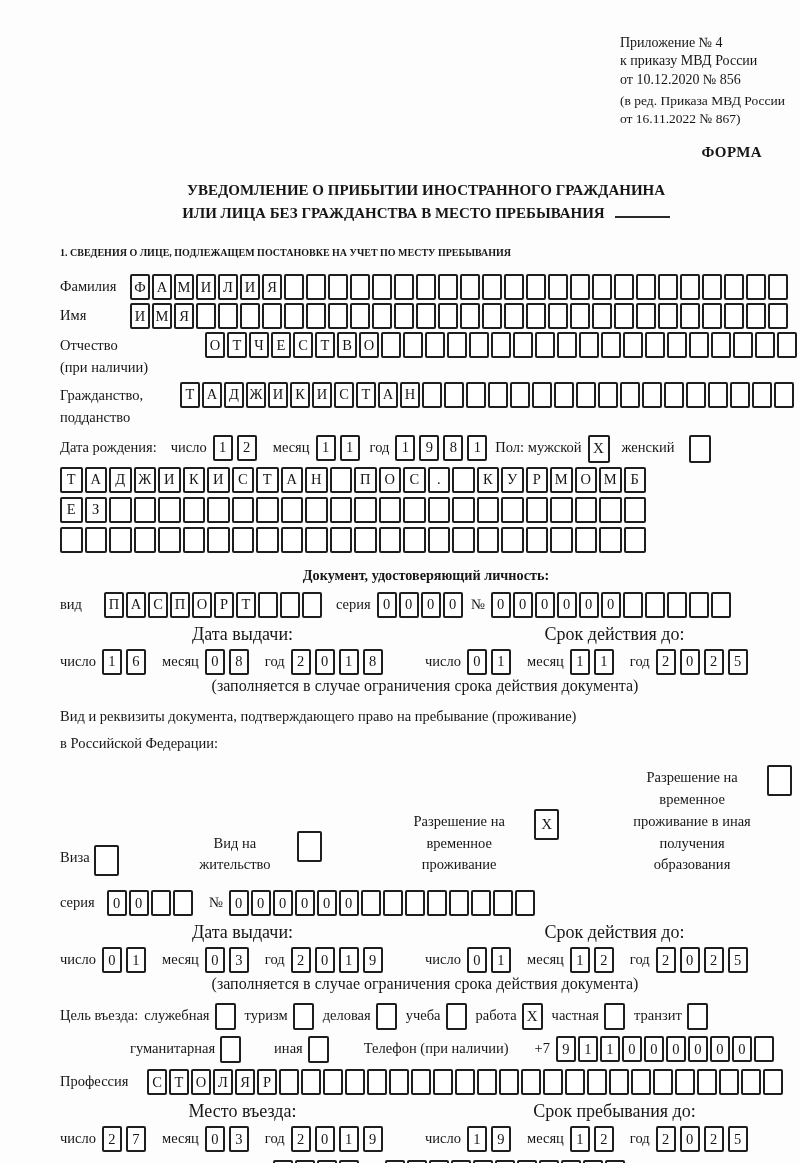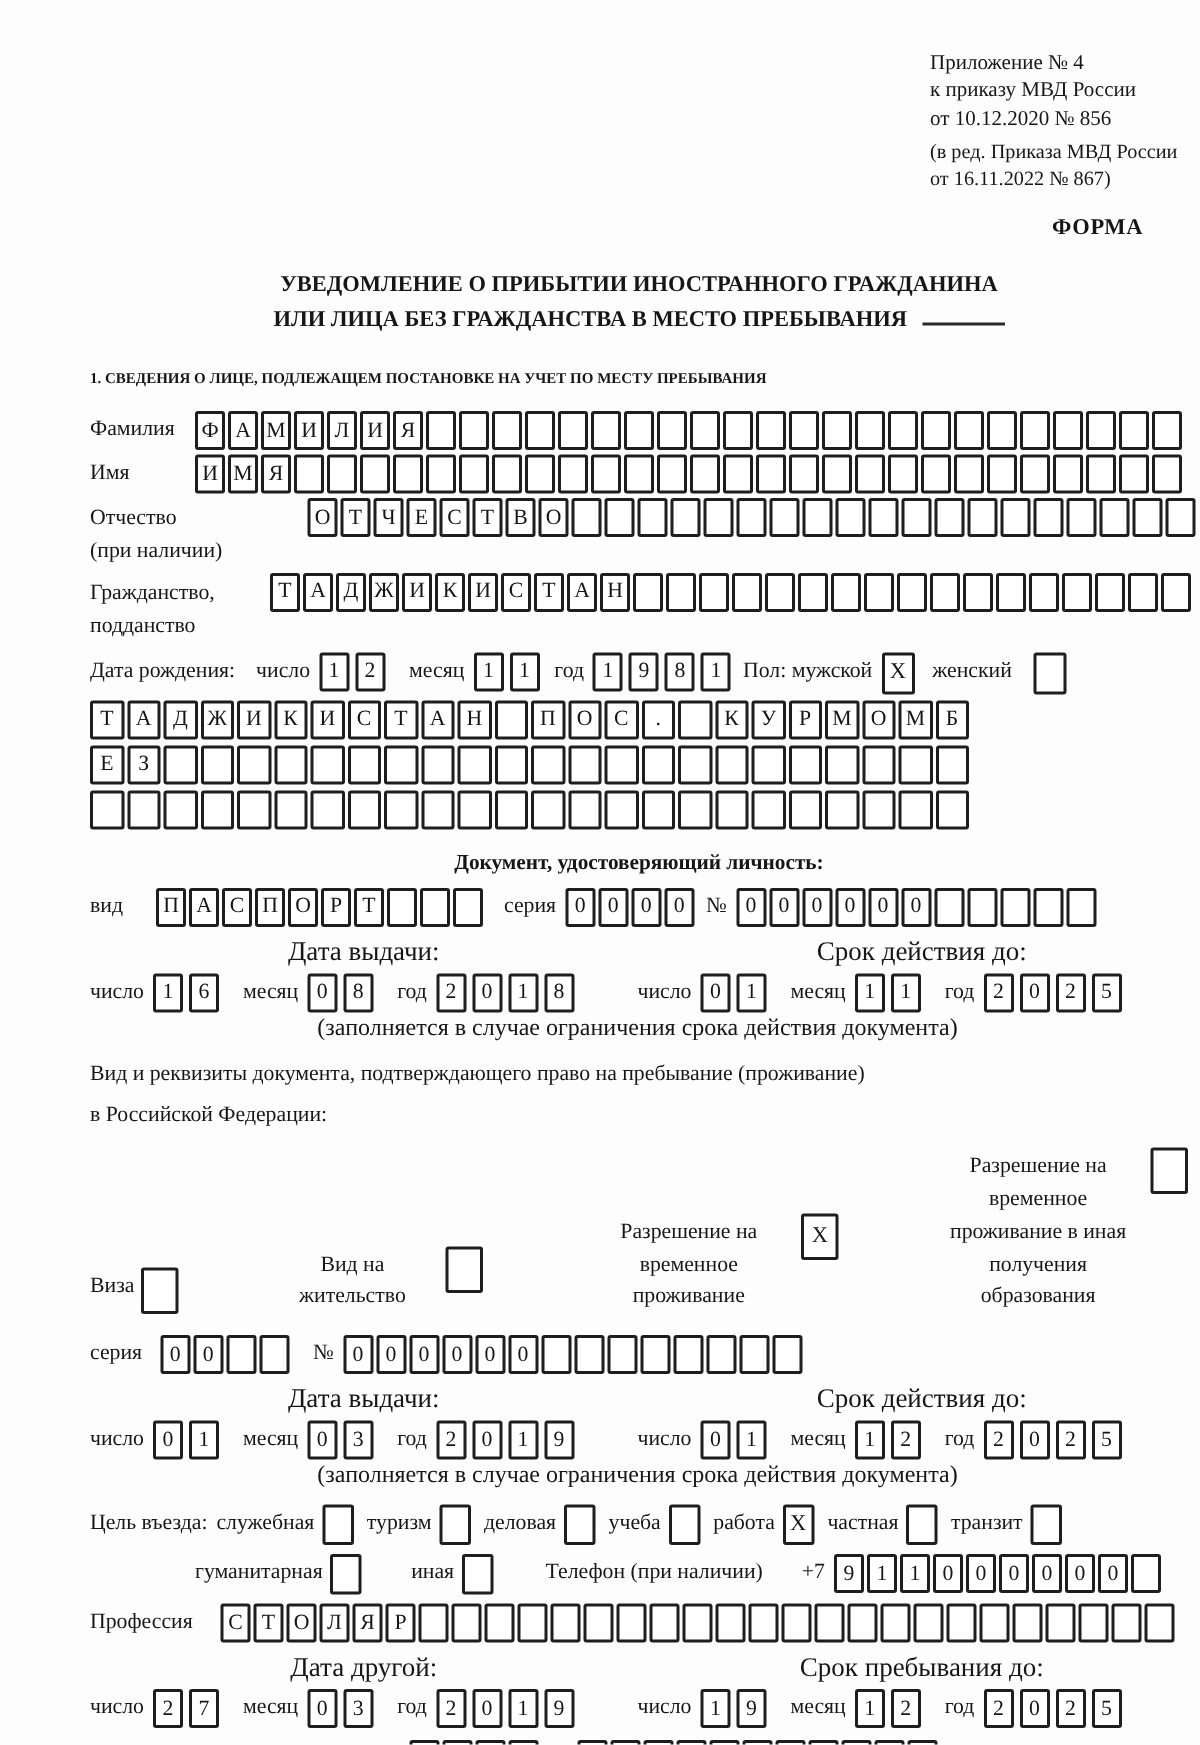--- a/index.html
+++ b/index.html
@@ -619,21 +619,21 @@
         <span class="cell"></span>
         <span class="cell"></span>
         <span class="cell"></span>
         <span class="cell"></span>
         <span class="cell"></span>
         <span class="cell"></span>
       </span>
   </div>
 
   <div class="dh-row">
-    <span class="dh-left">Дата другой:</span>
+    <span class="dh-left">Место въезда:</span>
     <span class="dh-right">Срок пребывания до:</span>
   </div>
   <div class="dl-row">
     <span class="dl-left">
       <span class="dlabel first">число</span>
       <span class="cells dgrp">
           <span class="cell">2</span>
           <span class="cell">7</span>
         </span>
       <span class="dlabel">месяц</span>

